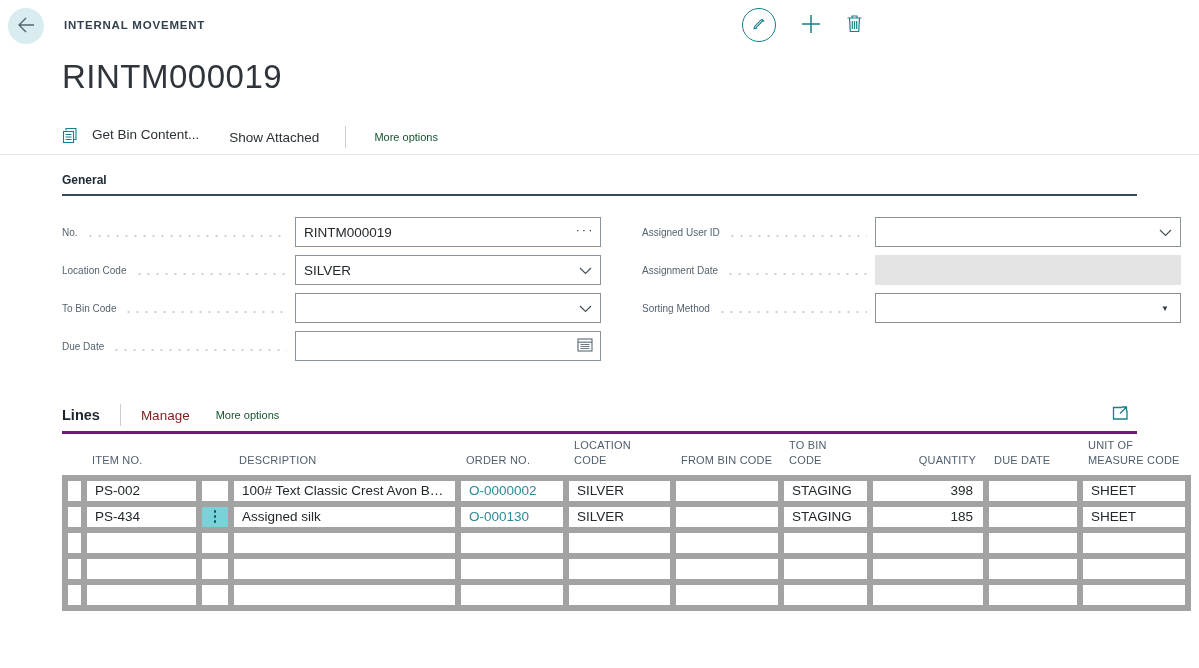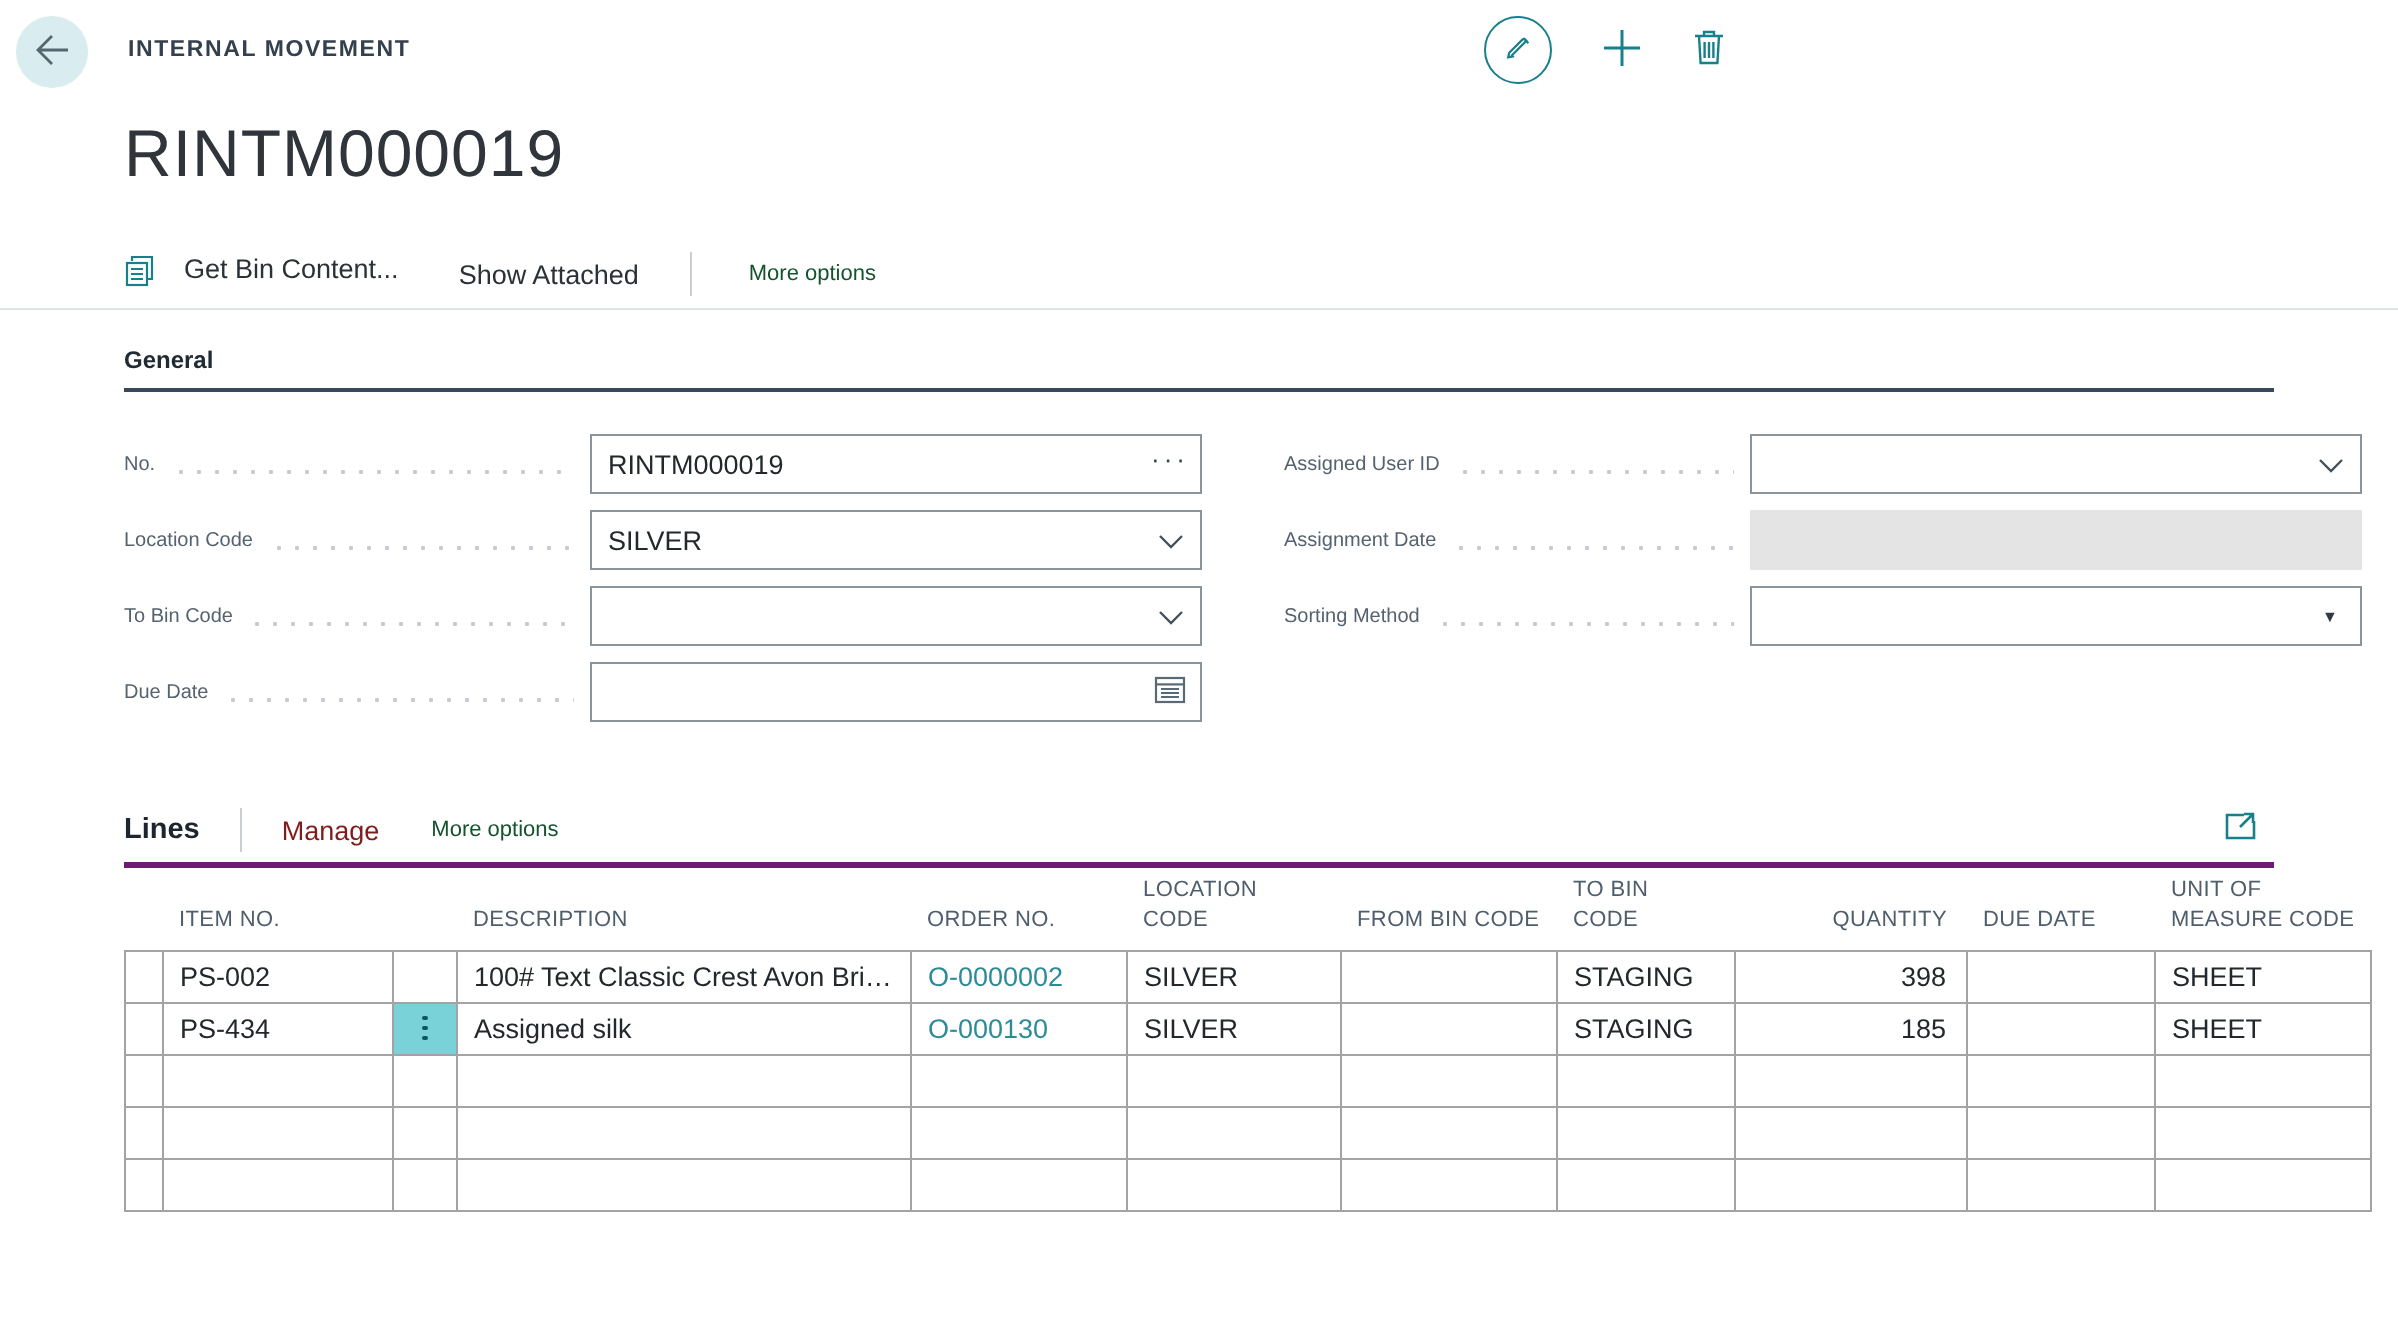--- a/index.html
+++ b/index.html
@@ -59,21 +59,21 @@
     border-bottom:3px solid #701a75; position:relative; }
   .lines-title { font-size:14.5px; font-weight:700; color:#1d262e; }
   .lines-bar .vdivider { margin:0 20px; }
   .manage-link { background:none; border:none; font-family:inherit; font-size:13.5px; color:#7f1d1d; cursor:pointer; margin-right:26px; }
   .expand-btn { position:absolute; right:8px; top:6px; }
   
   table.lines { margin:0 0 0 62px; border-collapse:collapse; table-layout:fixed; width:1123px; }
   thead th { vertical-align:bottom; text-align:left; font-weight:400; font-size:11px;
     color:#4f5e6d; letter-spacing:.2px; padding:4px 8px 7px 8px; line-height:1.35; cursor:pointer; }
   thead th.num { text-align:right; padding-right:10px; }
-  tbody td { height:26px; border:1px solid #a3a3a3; font-size:13.5px; color:#23282d;
+  tbody td { height:26px; border:6px solid #a3a3a3; font-size:13.5px; color:#23282d;
     padding:2px 8px; white-space:nowrap; overflow:hidden; text-overflow:ellipsis; cursor:pointer; }
   tbody td.num { text-align:right; padding-right:10px; }
   tbody td.sel, tbody td.menu { padding:0; }
   td a.cell-link { color:#2b8b97; text-decoration:none; cursor:pointer; }
   .row-menu { width:100%; height:100%; background:#79d2d8; border:none; cursor:pointer;
     display:flex; flex-direction:column; align-items:center; justify-content:center; gap:2.5px; }
   .row-menu i { width:2.5px; height:2.5px; border-radius:50%; background:#0c5660; display:block; }
 </style>
 </head>
 <body>

